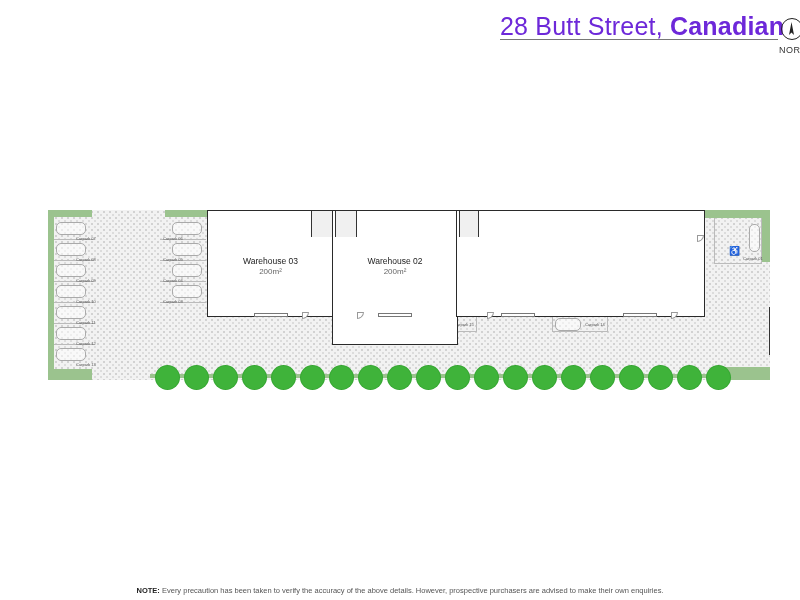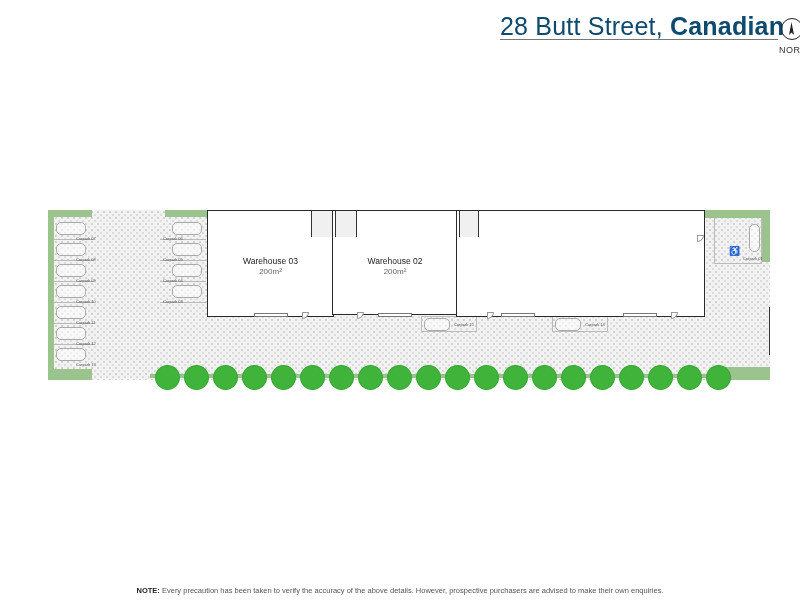--- a/index.html
+++ b/index.html
@@ -1,19 +1,19 @@
 <!DOCTYPE html>
 <html><head>
 <meta charset="utf-8">
 <style>
   * { margin:0; padding:0; box-sizing:border-box; }
   html, body { width:800px; height:600px; background:#ffffff; overflow:hidden; }
   body { position:relative; font-family:"Liberation Sans", sans-serif; color:#222; }
 
-  .title { position:absolute; left:500px; top:12px; font-size:25px; font-weight:300; color:#0c4a6e; letter-spacing:0.2px; white-space:nowrap; }
+  .title { position:absolute; left:500px; top:12px; font-size:25px; font-weight:300; color:#6d28d9; letter-spacing:0.2px; white-space:nowrap; }
   .title b { font-weight:700; }
   .title-rule { position:absolute; left:500px; top:39px; width:278px; height:1px; background:#777; }
   .north { position:absolute; left:781px; top:18px; width:22px; height:22px; border:1.6px solid #222; border-radius:50%; }
   .north .needle { position:absolute; left:7px; top:3px; width:5px; height:13px; background:#222; clip-path:polygon(50% 0, 100% 100%, 50% 80%, 0 100%); }
   .north-label { position:absolute; left:779px; top:45px; font-size:9px; color:#333; letter-spacing:0.5px; }
 
   .site { position:absolute; left:48px; top:210px; width:722px; height:170px;
     background-color:#f2f2f2;
     background-image: radial-gradient(circle at 2px 2px, #d2d2d2 0.9px, transparent 1.2px), radial-gradient(circle at 5px 5px, #dcdcdc 0.9px, transparent 1.2px);
     background-size:6px 6px, 6px 6px; }
@@ -129,21 +129,21 @@
 </div>
 
 <div class="wh" style="left:207px;top:210px;width:127px;height:107px;">
   <div class="wc" style="left:103px;top:0;width:22px;height:26px;"></div>
   <div class="wh-name" style="top:45px;">Warehouse 03</div>
   <div class="wh-area" style="top:56px;">200m²</div>
   <div class="window" style="left:46px;top:102px;width:34px;"></div>
   <div class="door" style="left:94px;top:101px;"></div>
 </div>
 
-<div class="wh" style="left:332px;top:210px;width:126px;height:105px;">
+<div class="wh" style="left:332px;top:210px;width:126px;height:135px;">
   <div class="wc" style="left:2px;top:0;width:22px;height:26px;"></div>
   <div class="wh-name" style="top:45px;">Warehouse 02</div>
   <div class="wh-area" style="top:56px;">200m²</div>
   <div class="door" style="left:24px;top:101px;"></div>
   <div class="window" style="left:45px;top:102px;width:34px;"></div>
 </div>
 
 <div class="wh" style="left:456px;top:210px;width:249px;height:107px;">
   <div class="wc" style="left:2px;top:0;width:20px;height:26px;"></div>
   <div class="door" style="left:30px;top:101px;"></div>

